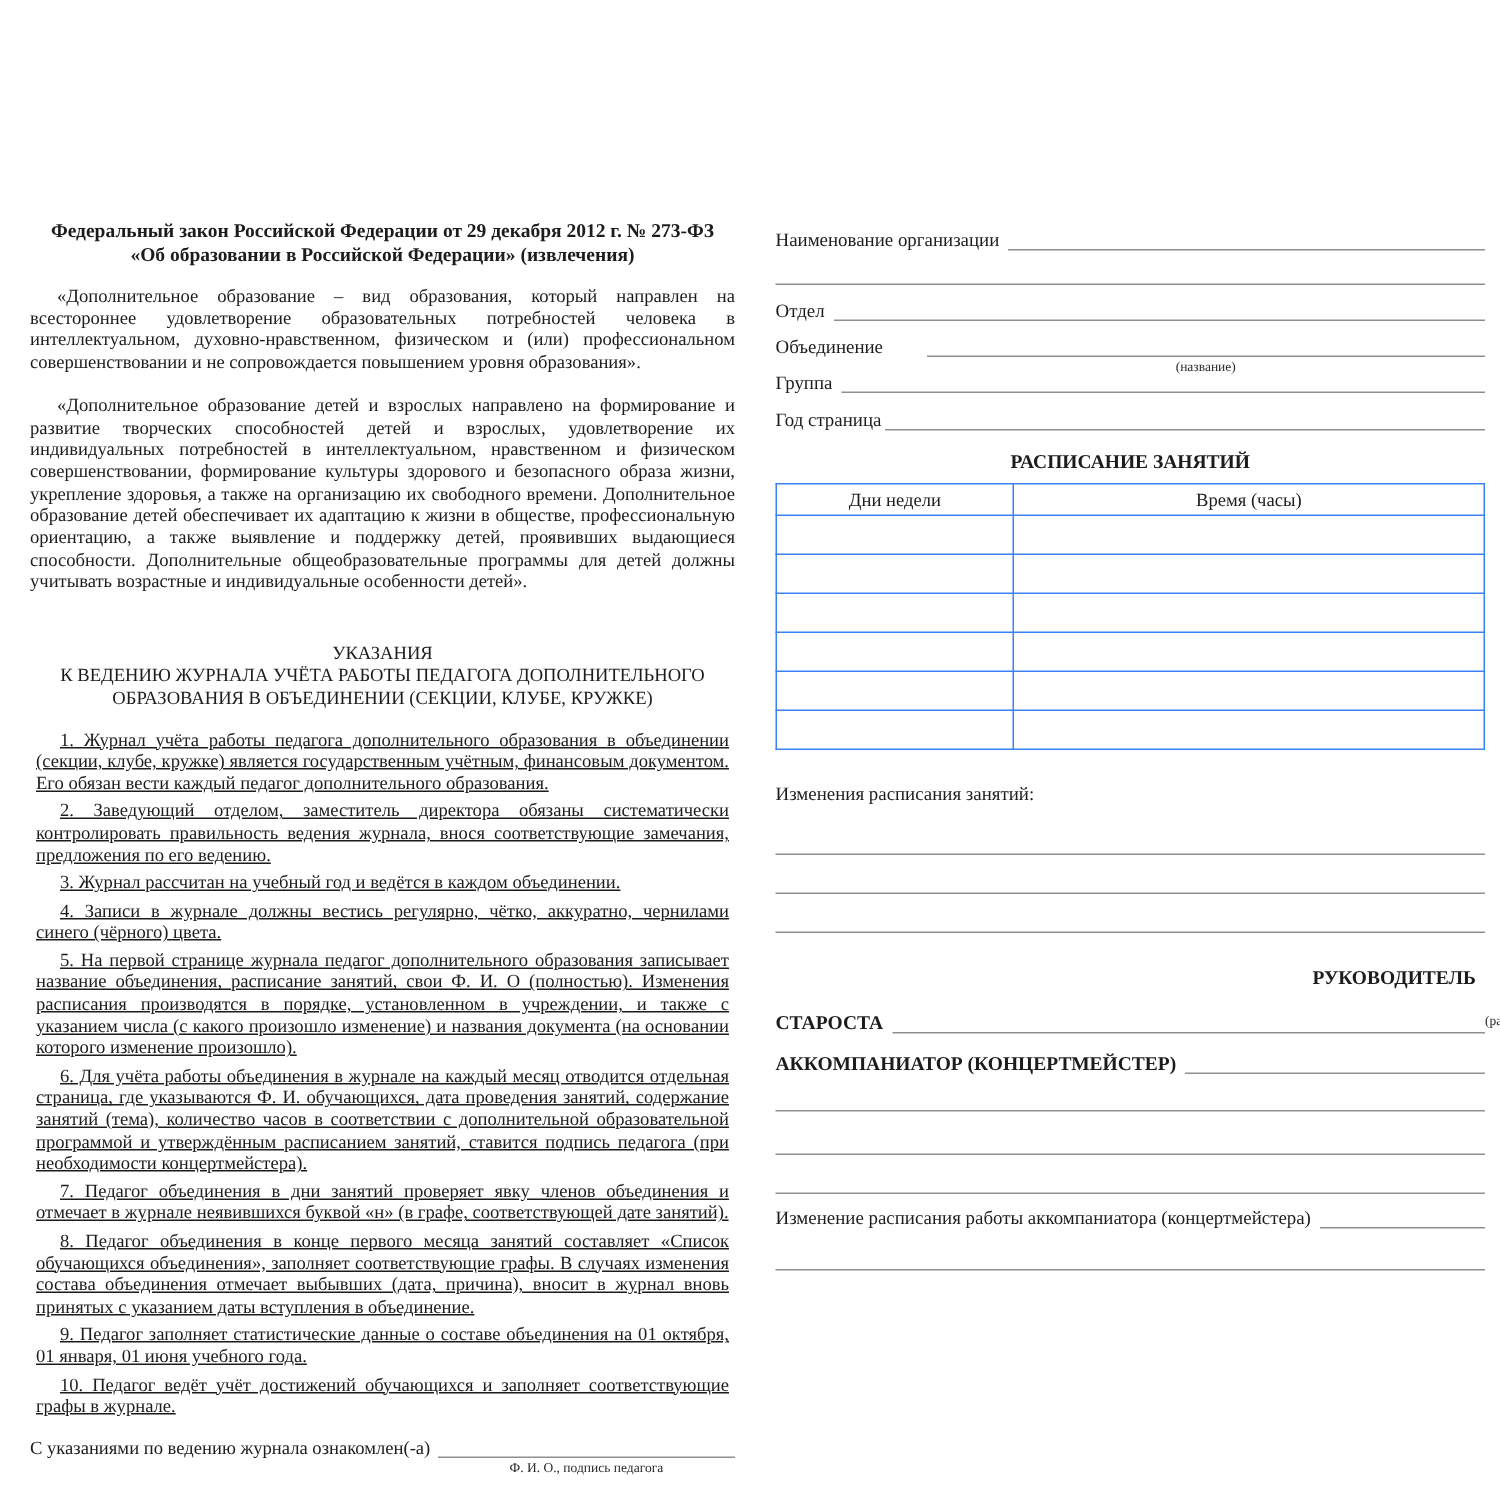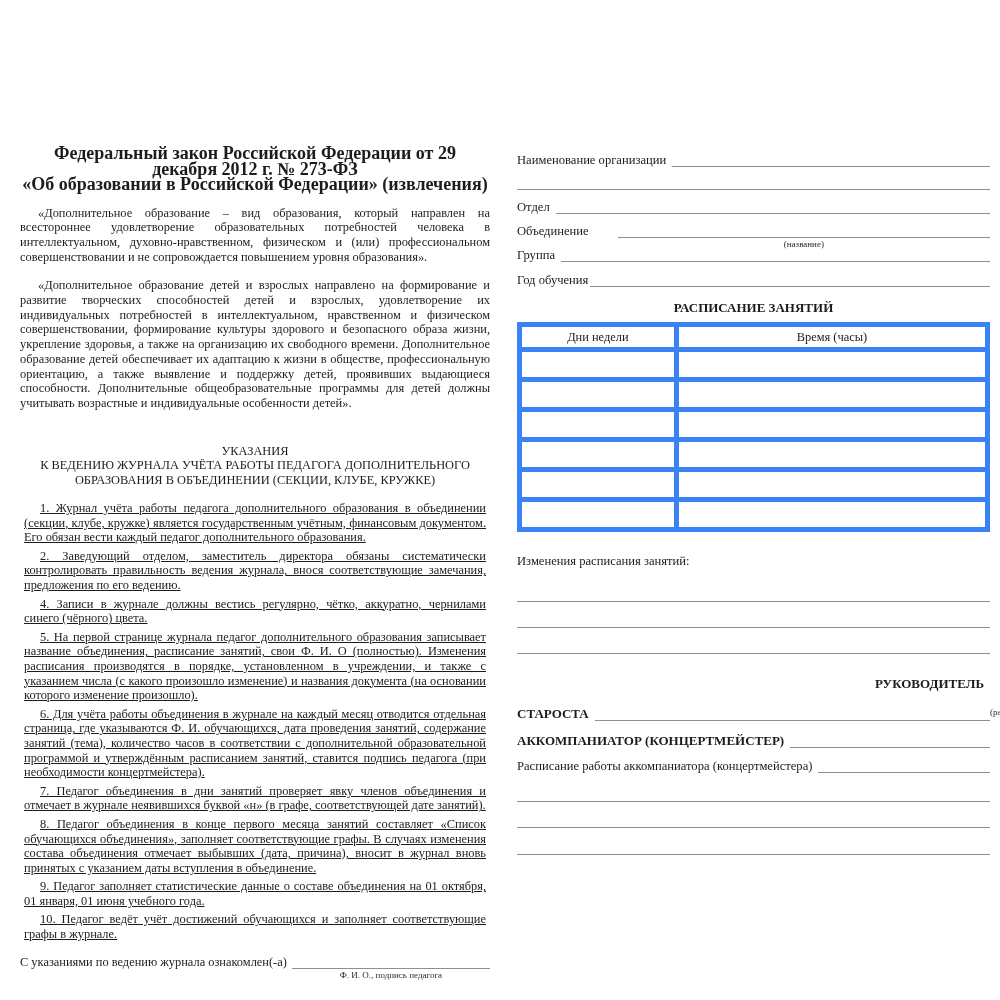--- a/index.html
+++ b/index.html
@@ -3,40 +3,40 @@
 <meta charset="utf-8">
 <style>
   html,body{margin:0;padding:0;background:#fff;}
   body{
     position:relative;width:1000px;height:1000px;overflow:hidden;
     font-family:"Liberation Serif","DejaVu Serif",serif;
     color:#1c1c1c;-webkit-font-smoothing:antialiased;
   }
   
   .page-left{position:absolute;left:20px;top:146px;width:470px;}
-  .doc-title{font-weight:bold;font-size:18px;line-height:15.5px;text-align:center;}
+  .doc-title{font-weight:bold;font-size:13px;line-height:15.5px;text-align:center;}
   .law-par{margin:13px 0 0 0;font-size:12.4px;line-height:14.7px;text-align:justify;text-indent:18px;}
   .instr-title{margin-top:33px;font-weight:normal;font-size:12.4px;line-height:14.8px;text-align:center;}
   .instr-list{margin-top:13px;}
   .instr-list p{margin:4px;font-size:12.4px;line-height:14.6px;text-align:justify;text-indent:16px;text-decoration:underline;}
   .ack-row{margin-top:11px;display:flex;align-items:flex-end;font-size:12.4px;height:17px;}
   .ack-row .lbl{white-space:nowrap;margin-right:5px;}
   
   .fillwrap{flex:1;position:relative;align-self:flex-end;height:15px;}
   .fline{position:absolute;left:0;right:0;bottom:1px;border-bottom:1px solid #8f8f8f;}
   .solo-line{border-bottom:1px solid #8f8f8f;height:0;}
   .under-cap{position:absolute;top:15px;left:0;right:0;text-align:center;font-size:9px;color:#2a2a2a;white-space:nowrap;}
   
   .page-right{position:absolute;left:517px;top:150px;width:473px;}
   .frow{display:flex;align-items:flex-end;font-size:12.6px;height:16px;}
   .frow .lbl{white-space:nowrap;margin-right:6px;}
   .frow .lbl.b{font-weight:bold;font-size:13px;}
   .sched-title{margin-top:12px;text-align:center;font-weight:bold;font-size:13px;}
   table.sched{margin-top:6px;width:100%;border-collapse:collapse;table-layout:fixed;}
-  table.sched th,table.sched td{border:5px solid #3b82f6;padding:0;}
+  table.sched th,table.sched td{border:1px solid #3b82f6;padding:0;}
   table.sched th{height:20px;font-weight:normal;font-size:12.4px;text-align:center;}
   table.sched td{height:25px;}
   table.sched col.c1{width:33.5%;}
   table.sched col.c2{width:66.5%;}
   .plain-lbl{font-size:12.6px;}
 </style>
 </head>
 <body>
 
 <div class="page-left">
@@ -49,20 +49,21 @@
 
   <div class="instr-title">
     <div>УКАЗАНИЯ</div>
     <div>К ВЕДЕНИЮ ЖУРНАЛА УЧЁТА РАБОТЫ ПЕДАГОГА ДОПОЛНИТЕЛЬНОГО</div>
     <div>ОБРАЗОВАНИЯ В ОБЪЕДИНЕНИИ (СЕКЦИИ, КЛУБЕ, КРУЖКЕ)</div>
   </div>
 
   <div class="instr-list">
     <p>1.  Журнал учёта работы педагога дополнительного образования в объединении (секции, клубе, кружке) является государственным учётным, финансовым документом. Его обязан вести каждый педагог дополнительного образования.</p>
     <p>2.  Заведующий отделом, заместитель директора обязаны систематически контролировать правильность ведения журнала, внося соответствующие замечания, предложения по его ведению.</p>
+    <p>3.  Журнал рассчитан на учебный год и ведётся в каждом объединении.</p>
     <p>4.  Записи в журнале должны вестись регулярно, чётко, аккуратно, чернилами синего (чёрного) цвета.</p>
     <p>5.  На первой странице журнала педагог дополнительного образования записывает название объединения, расписание занятий, свои Ф. И. О (полностью). Изменения расписания производятся в порядке, установленном в учреждении, и также с указанием числа (с какого произошло изменение) и названия документа (на основании которого изменение произошло).</p>
     <p>6.  Для учёта работы объединения в журнале на каждый месяц отводится отдельная страница, где указываются Ф. И. обучающихся, дата проведения занятий, содержание занятий (тема), количество часов в соответствии с дополнительной образовательной программой и утверждённым расписанием занятий, ставится подпись педагога (при необходимости концертмейстера).</p>
     <p>7.  Педагог объединения в дни занятий проверяет явку членов объединения и отмечает в журнале неявившихся буквой «н» (в графе, соответствующей дате занятий).</p>
     <p>8.  Педагог объединения в конце первого месяца занятий составляет «Список обучающихся объединения», заполняет соответствующие графы. В случаях изменения состава объединения отмечает выбывших (дата, причина), вносит в журнал вновь принятых с указанием даты вступления в объединение.</p>
     <p>9.  Педагог заполняет статистические данные о составе объединения на 01 октября, 01 января, 01 июня учебного года.</p>
     <p>10.  Педагог ведёт учёт достижений обучающихся и заполняет соответствующие графы в журнале.</p>
   </div>
 
   <div class="ack-row">
@@ -100,21 +101,21 @@
   </div>
 
   <div class="frow" style="margin-top:8px;">
     <span class="lbl">Группа</span>
     <span class="fillwrap">
         <span class="fline"></span>
       </span>
   </div>
 
   <div class="frow" style="margin-top:9px;">
-    <span class="lbl" style="margin-right:2px;">Год обучения</span>
+    <span class="lbl" style="margin-right:2px;">Год страница</span>
     <span class="fillwrap">
         <span class="fline"></span>
       </span>
   </div>
 
   <div class="sched-title">РАСПИСАНИЕ ЗАНЯТИЙ</div>
 
   <table class="sched">
     <colgroup>
         <col class="c1">
@@ -175,23 +176,28 @@
   </div>
 
   <div class="frow" style="margin-top:11px;">
     <span class="lbl b">АККОМПАНИАТОР (КОНЦЕРТМЕЙСТЕР)</span>
     <span class="fillwrap">
         <span class="fline"></span>
       </span>
   </div>
 
   <div class="frow" style="margin-top:9px;">
-    <span class="lbl">Расписание работы аккомпаниатора (концертмейстера)</span>
     <span class="fillwrap">
         <span class="fline"></span>
       </span>
   </div>
   <div class="solo-line" style="margin-top:27px;"></div>
   <div class="solo-line" style="margin-top:25px;"></div>
 
+  <div class="frow" style="margin-top:8px;">
+    <span class="lbl">Изменение расписания работы аккомпаниатора (концертмейстера)</span>
+    <span class="fillwrap">
+        <span class="fline"></span>
+      </span>
+  </div>
   <div class="solo-line" style="margin-top:26px;"></div>
 
 </div>
 
 </body></html>

